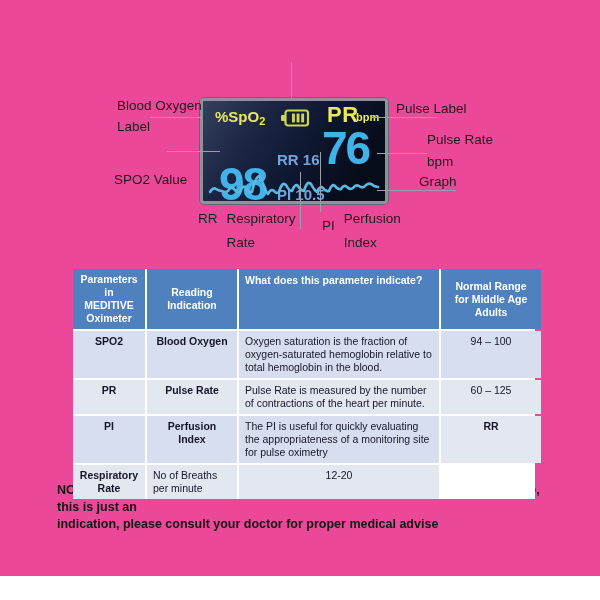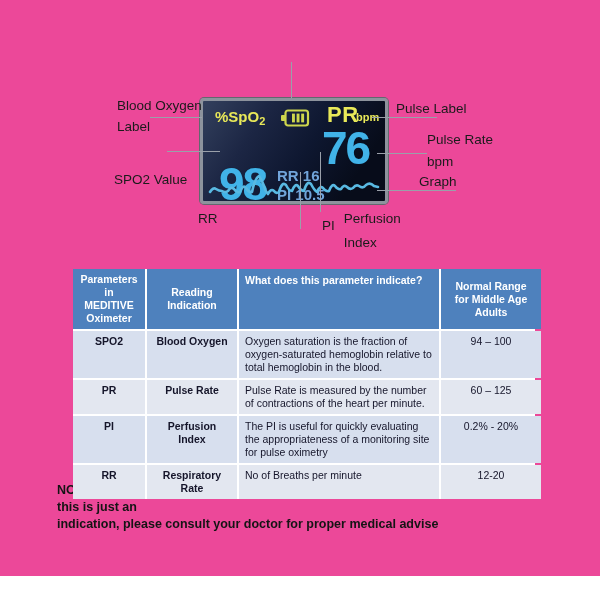--- a/index.html
+++ b/index.html
@@ -19,21 +19,21 @@
   .spo2-label{left:12px;top:8px;font-size:15px;font-weight:bold;color:#e9e959;}
   .spo2-label sub{font-size:11px;vertical-align:-3px;}
   .battery{position:absolute;left:77px;top:8px;width:30px;height:18px;}
   .pr-label{left:124px;top:3px;font-size:22px;font-weight:bold;color:#e9e959;letter-spacing:0.5px;}
   .pr-unit{left:153px;top:11px;font-size:11px;font-weight:bold;color:#e9e959;}
   .big-digit{font-size:46px;font-weight:bold;color:#41b3e8;letter-spacing:-2px;text-shadow:0 0 1px #0a2a44;}
   .spo2-value{left:16px;top:24px;margin-top:36px;}
   .pr-value{left:119px;top:24px;}
   .mid-read{font-size:15px;font-weight:bold;color:#71a4da;}
   .pi-read{left:74px;top:38px;margin-top:48px;}
-  .rr-read{left:74px;top:67px;}
+  .rr-read{left:74px;top:51px;}
   .waveform{position:absolute;left:5px;bottom:3px;width:172px;height:26px;}
   
   .cline{position:absolute;background:#9aa0aa;z-index:5;}
   
   .ann{position:absolute;font-size:13.5px;color:#1b1b1b;line-height:21px;white-space:nowrap;z-index:4;}
   .ann-flex{display:flex;gap:9px;align-items:flex-start;line-height:24px;}
   .pi-prefix{margin-top:7px;}
   
   .ptable{
     position:absolute;left:73px;top:269px;width:462px;z-index:2;
@@ -105,20 +105,24 @@
   </div>
   <div class="ann" style="left:114px;top:145px;margin-top:24px;">SPO2 Value</div>
   <div class="ann" style="left:396px;top:98px;">Pulse Label</div>
   <div class="ann" style="left:427px;top:129px;line-height:22px;">
     <div>Pulse Rate</div>
     <div>bpm</div>
   </div>
   <div class="ann" style="left:419px;top:171px;">Graph</div>
   <div class="ann ann-flex" style="left:198px;top:207px;">
     <span>RR</span>
+    <span>
+      <div>Respiratory</div>
+      <div>Rate</div>
+    </span>
   </div>
   <div class="ann ann-flex" style="left:322px;top:207px;">
     <span class="pi-prefix">PI</span>
     <span>
       <div>Perfusion</div>
       <div>Index</div>
     </span>
   </div>
 
   <div class="ptable">
@@ -133,21 +137,20 @@
     <div class="cell odd r1 c-range">94 – 100</div>
 
     <div class="cell even r2 c-param">PR</div>
     <div class="cell even r2 c-read">Pulse Rate</div>
     <div class="cell even r2 c-desc">Pulse Rate is measured by the number of contractions of the heart per minute.</div>
     <div class="cell even r2 c-range">60 – 125</div>
 
     <div class="cell odd r3 c-param">PI</div>
     <div class="cell odd r3 c-read">Perfusion Index</div>
     <div class="cell odd r3 c-desc">The PI is useful for quickly evaluating the appropriateness of a monitoring site for pulse oximetry</div>
-    <div class="cell odd r3 c-range">0.2% - 20%</div>
 
     <div class="cell even r4 c-param">RR</div>
     <div class="cell even r4 c-read">Respiratory Rate</div>
     <div class="cell even r4 c-desc">No of Breaths per minute</div>
     <div class="cell even r4 c-range">12-20</div>
   </div>
 
   <div class="note">
     <div>NOTE: The Normal range may vary from person to person and depending on age, this is just an</div>
     <div>indication, please consult your doctor for proper medical advise</div>

